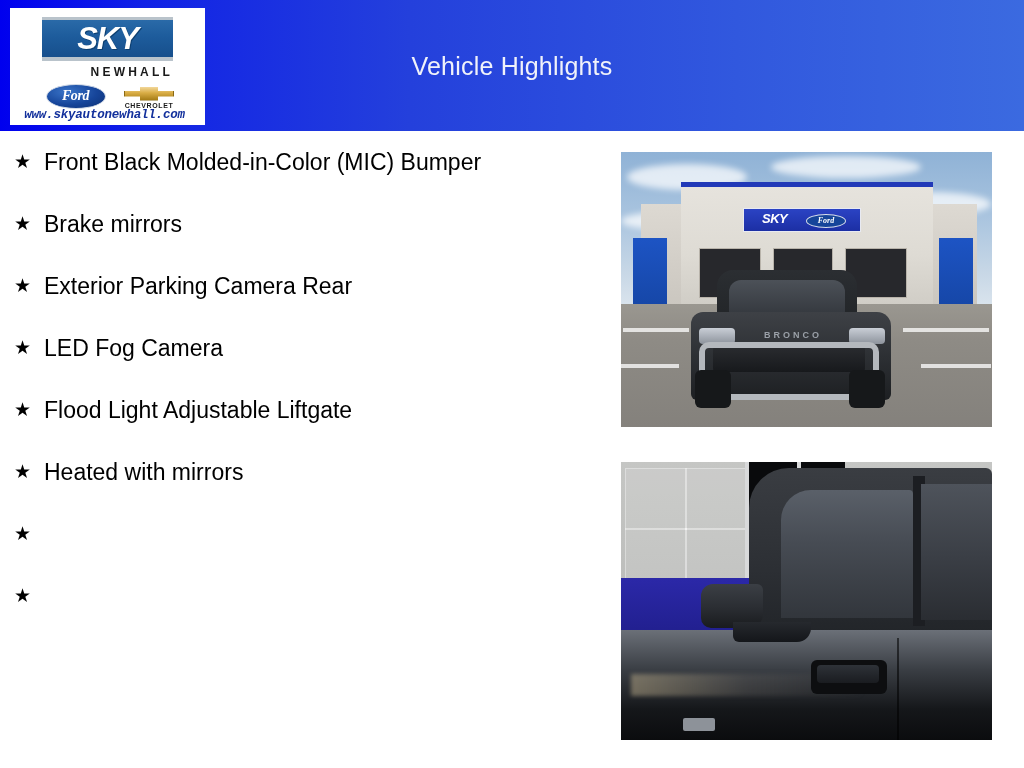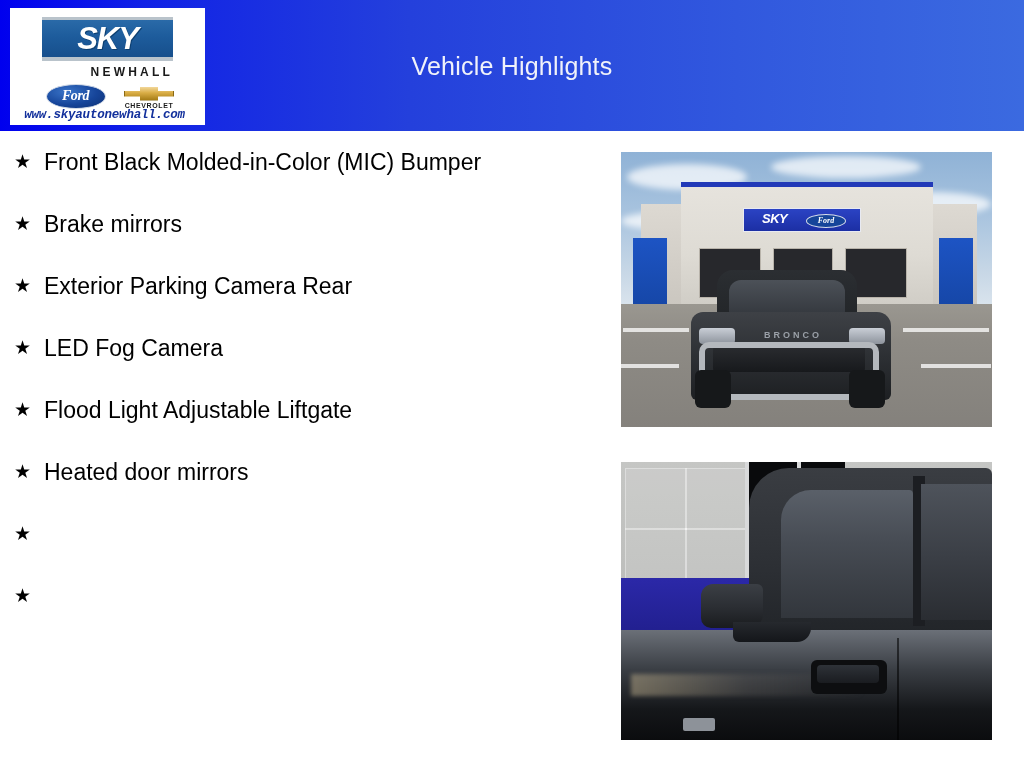--- a/index.html
+++ b/index.html
@@ -436,21 +436,21 @@
     <span class="feature-text">LED Fog Camera</span>
   </div>
 
   <div class="feature-row">
     <span class="feature-bullet">★</span>
     <span class="feature-text">Flood Light Adjustable Liftgate</span>
   </div>
 
   <div class="feature-row">
     <span class="feature-bullet">★</span>
-    <span class="feature-text">Heated door mirrors</span>
+    <span class="feature-text">Heated with mirrors</span>
   </div>
 
   <div class="feature-row">
     <span class="feature-bullet">★</span>
   </div>
 
   <div class="feature-row">
     <span class="feature-bullet">★</span>
   </div>
 

